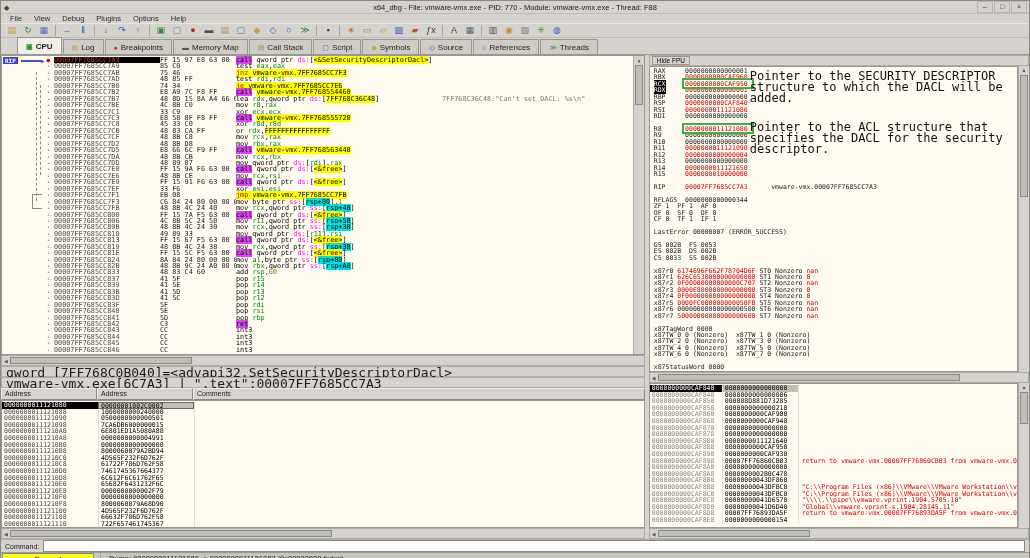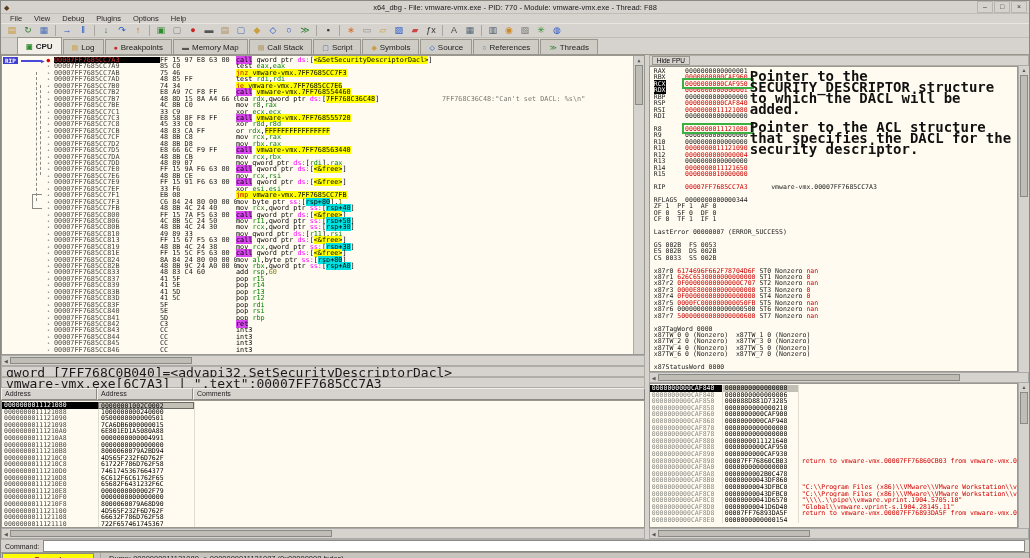--- a/index.html
+++ b/index.html
@@ -100,21 +100,21 @@
   .regs{flex:1;position:relative;overflow:hidden;padding:1px 0 0 4px;}
   .rline{height:6.45px;line-height:6.45px;font-size:6.5px;white-space:pre;}
   .rn{color:#1a1a1a;}
   .rr{color:#d00000;}
   .rb{color:#1a1a1a;}
   .rsel{background:#000;color:#fff;}
   .regs-vscroll{width:10px;background:#d6d3ce;border-left:1px solid #aaa;}
   .gbox{position:absolute;border:2px solid #3cb043;height:7px;width:68px;z-index:4;}
   .gbox1{left:32px;top:11px;}
   .gbox2{left:32px;top:56px;}
-  .reg-anno{position:absolute;left:100px;width:268px;font-size:14px;font-weight:bold;color:#111;line-height:11px;z-index:4;}
+  .reg-anno{position:absolute;left:100px;width:268px;font-size:12px;font-weight:normal;color:#111;line-height:11px;z-index:4;}
   .anno1{top:4px;}
   .anno2{top:55px;}
 
   
   .stack-section{flex:1;display:flex;flex-direction:column;}
   .stack-body{flex:1;display:flex;overflow:hidden;}
   .stack-rows{flex:1;background:#fffbf0;border:1px solid #9a978f;overflow:hidden;padding-top:1px;}
   .srow{height:6.6px;line-height:6.6px;font-size:6.5px;display:flex;white-space:nowrap;}
   .sa{width:72px;flex:none;color:#8a8a84;padding-left:2px;box-sizing:border-box;}
   .sv{width:76px;flex:none;color:#000;border-left:1px solid #e0dcd0;padding-left:2px;box-sizing:border-box;}

